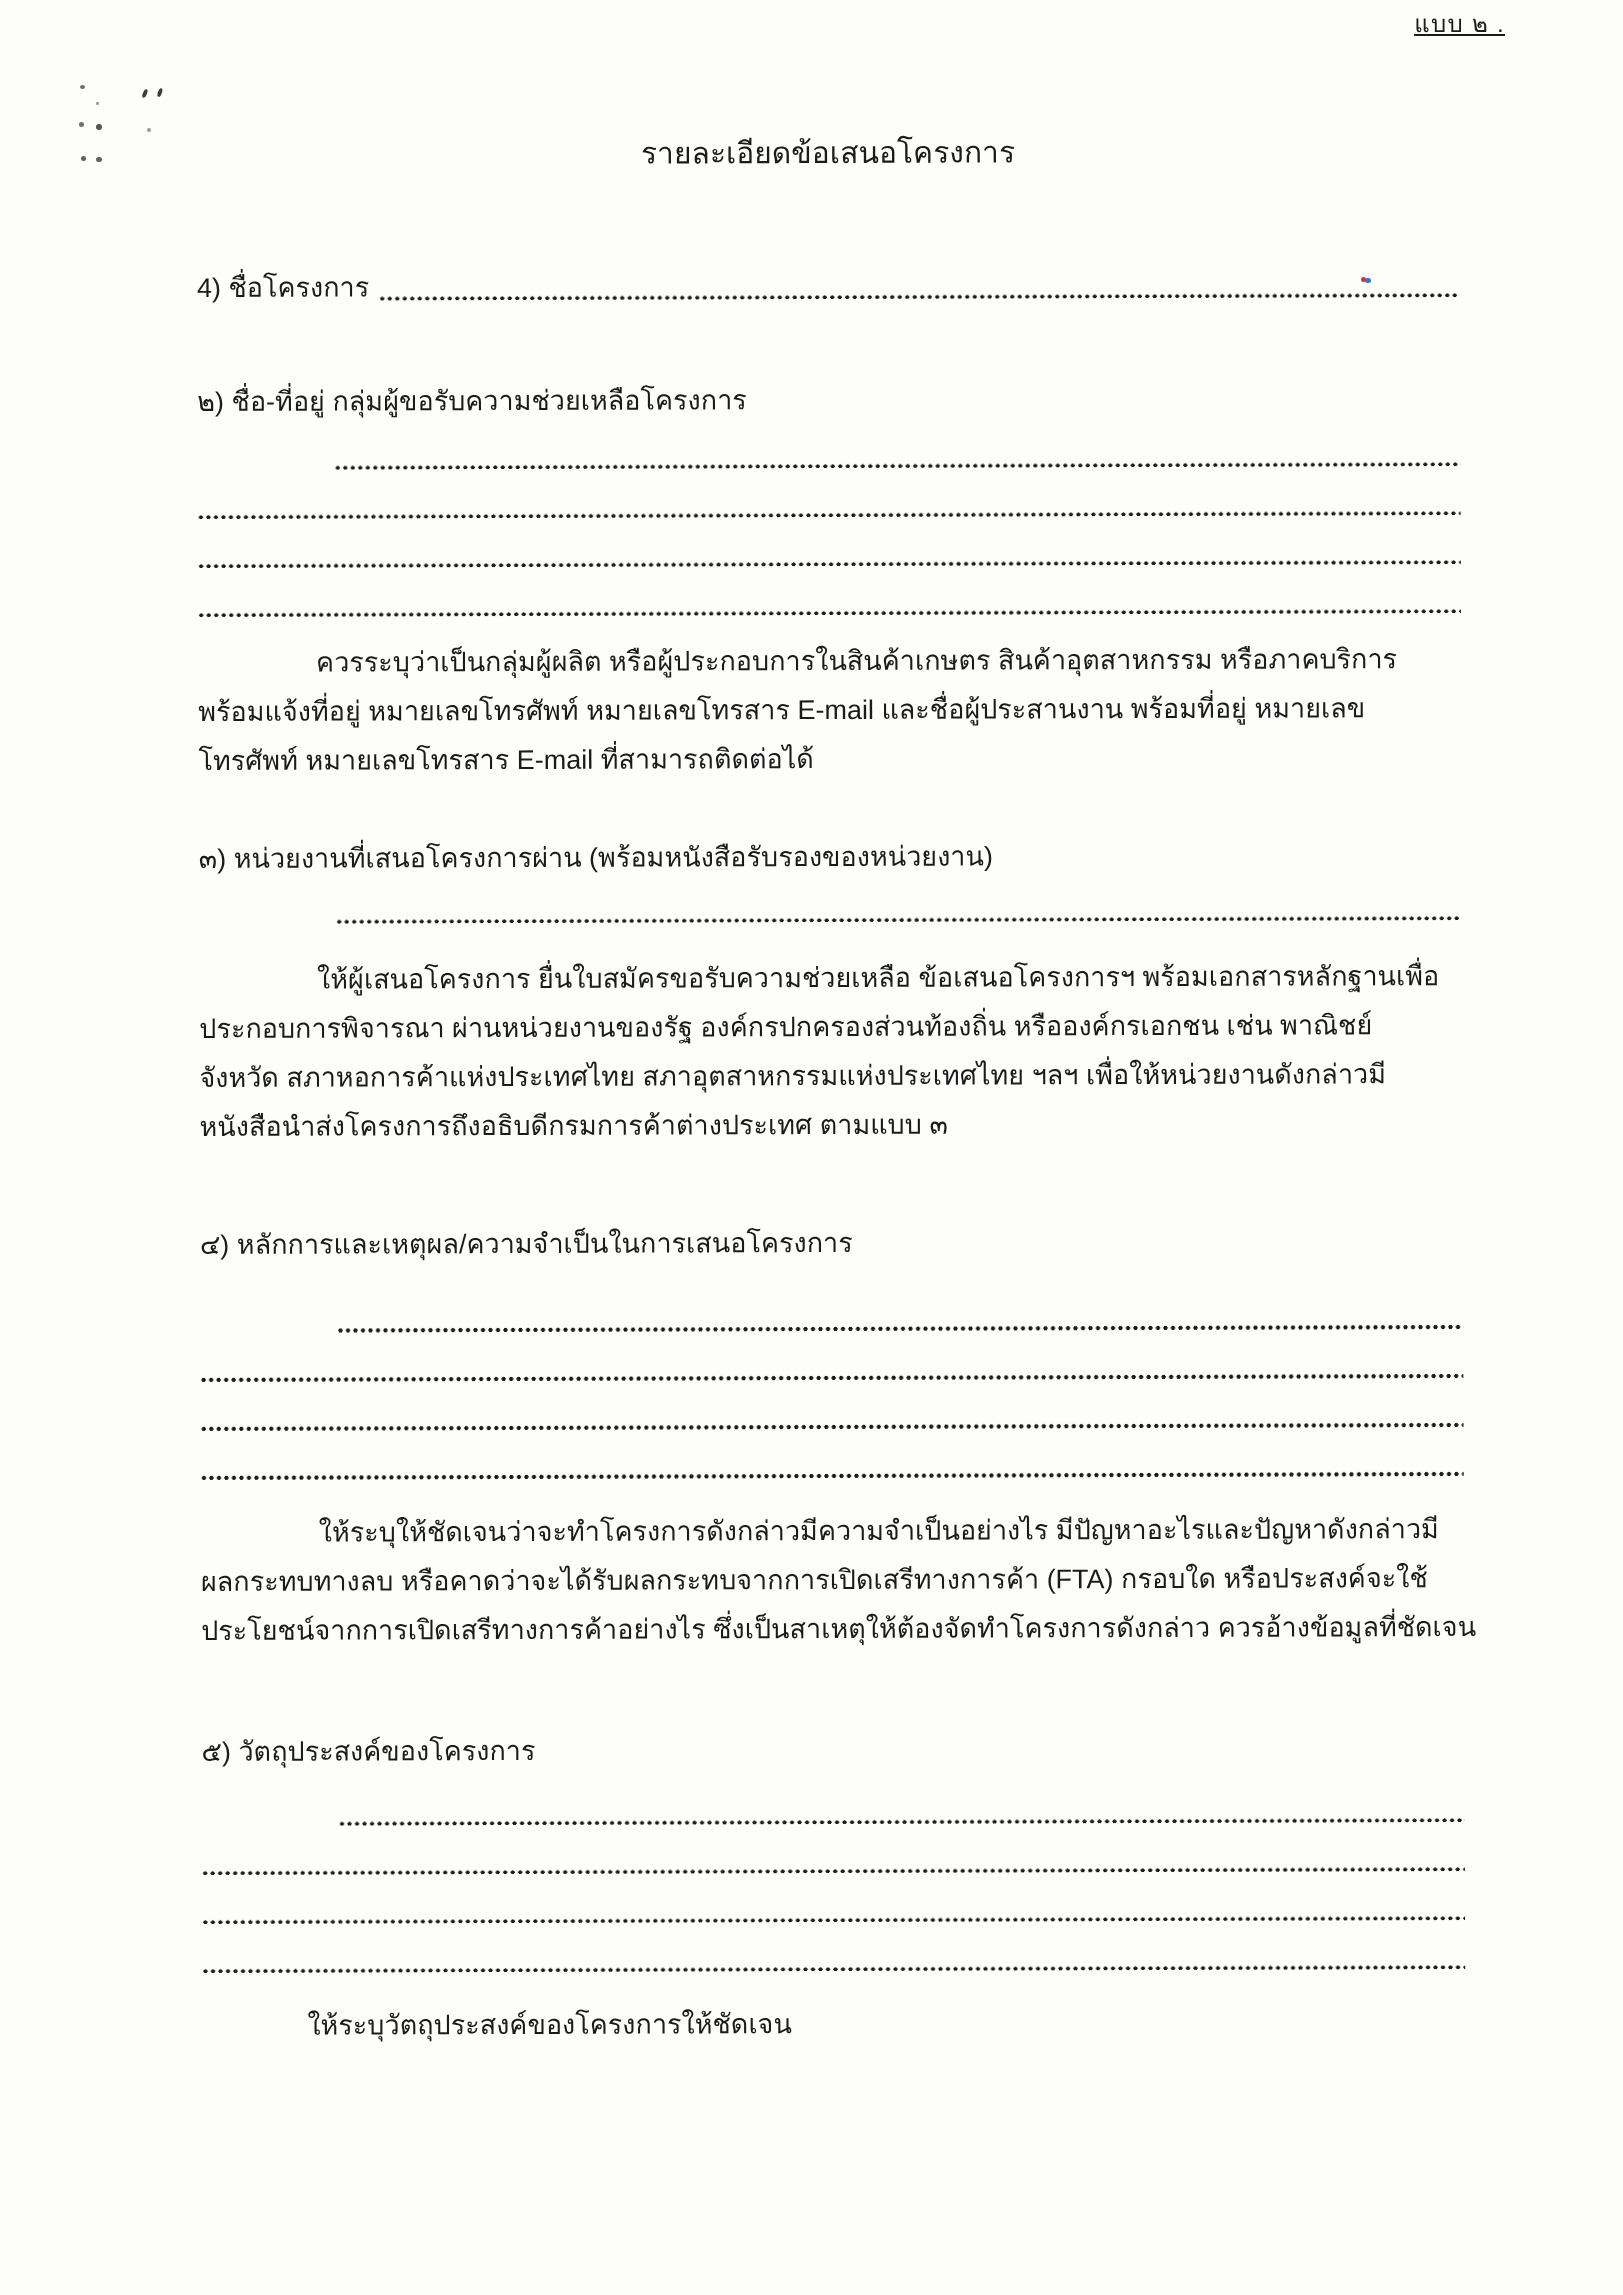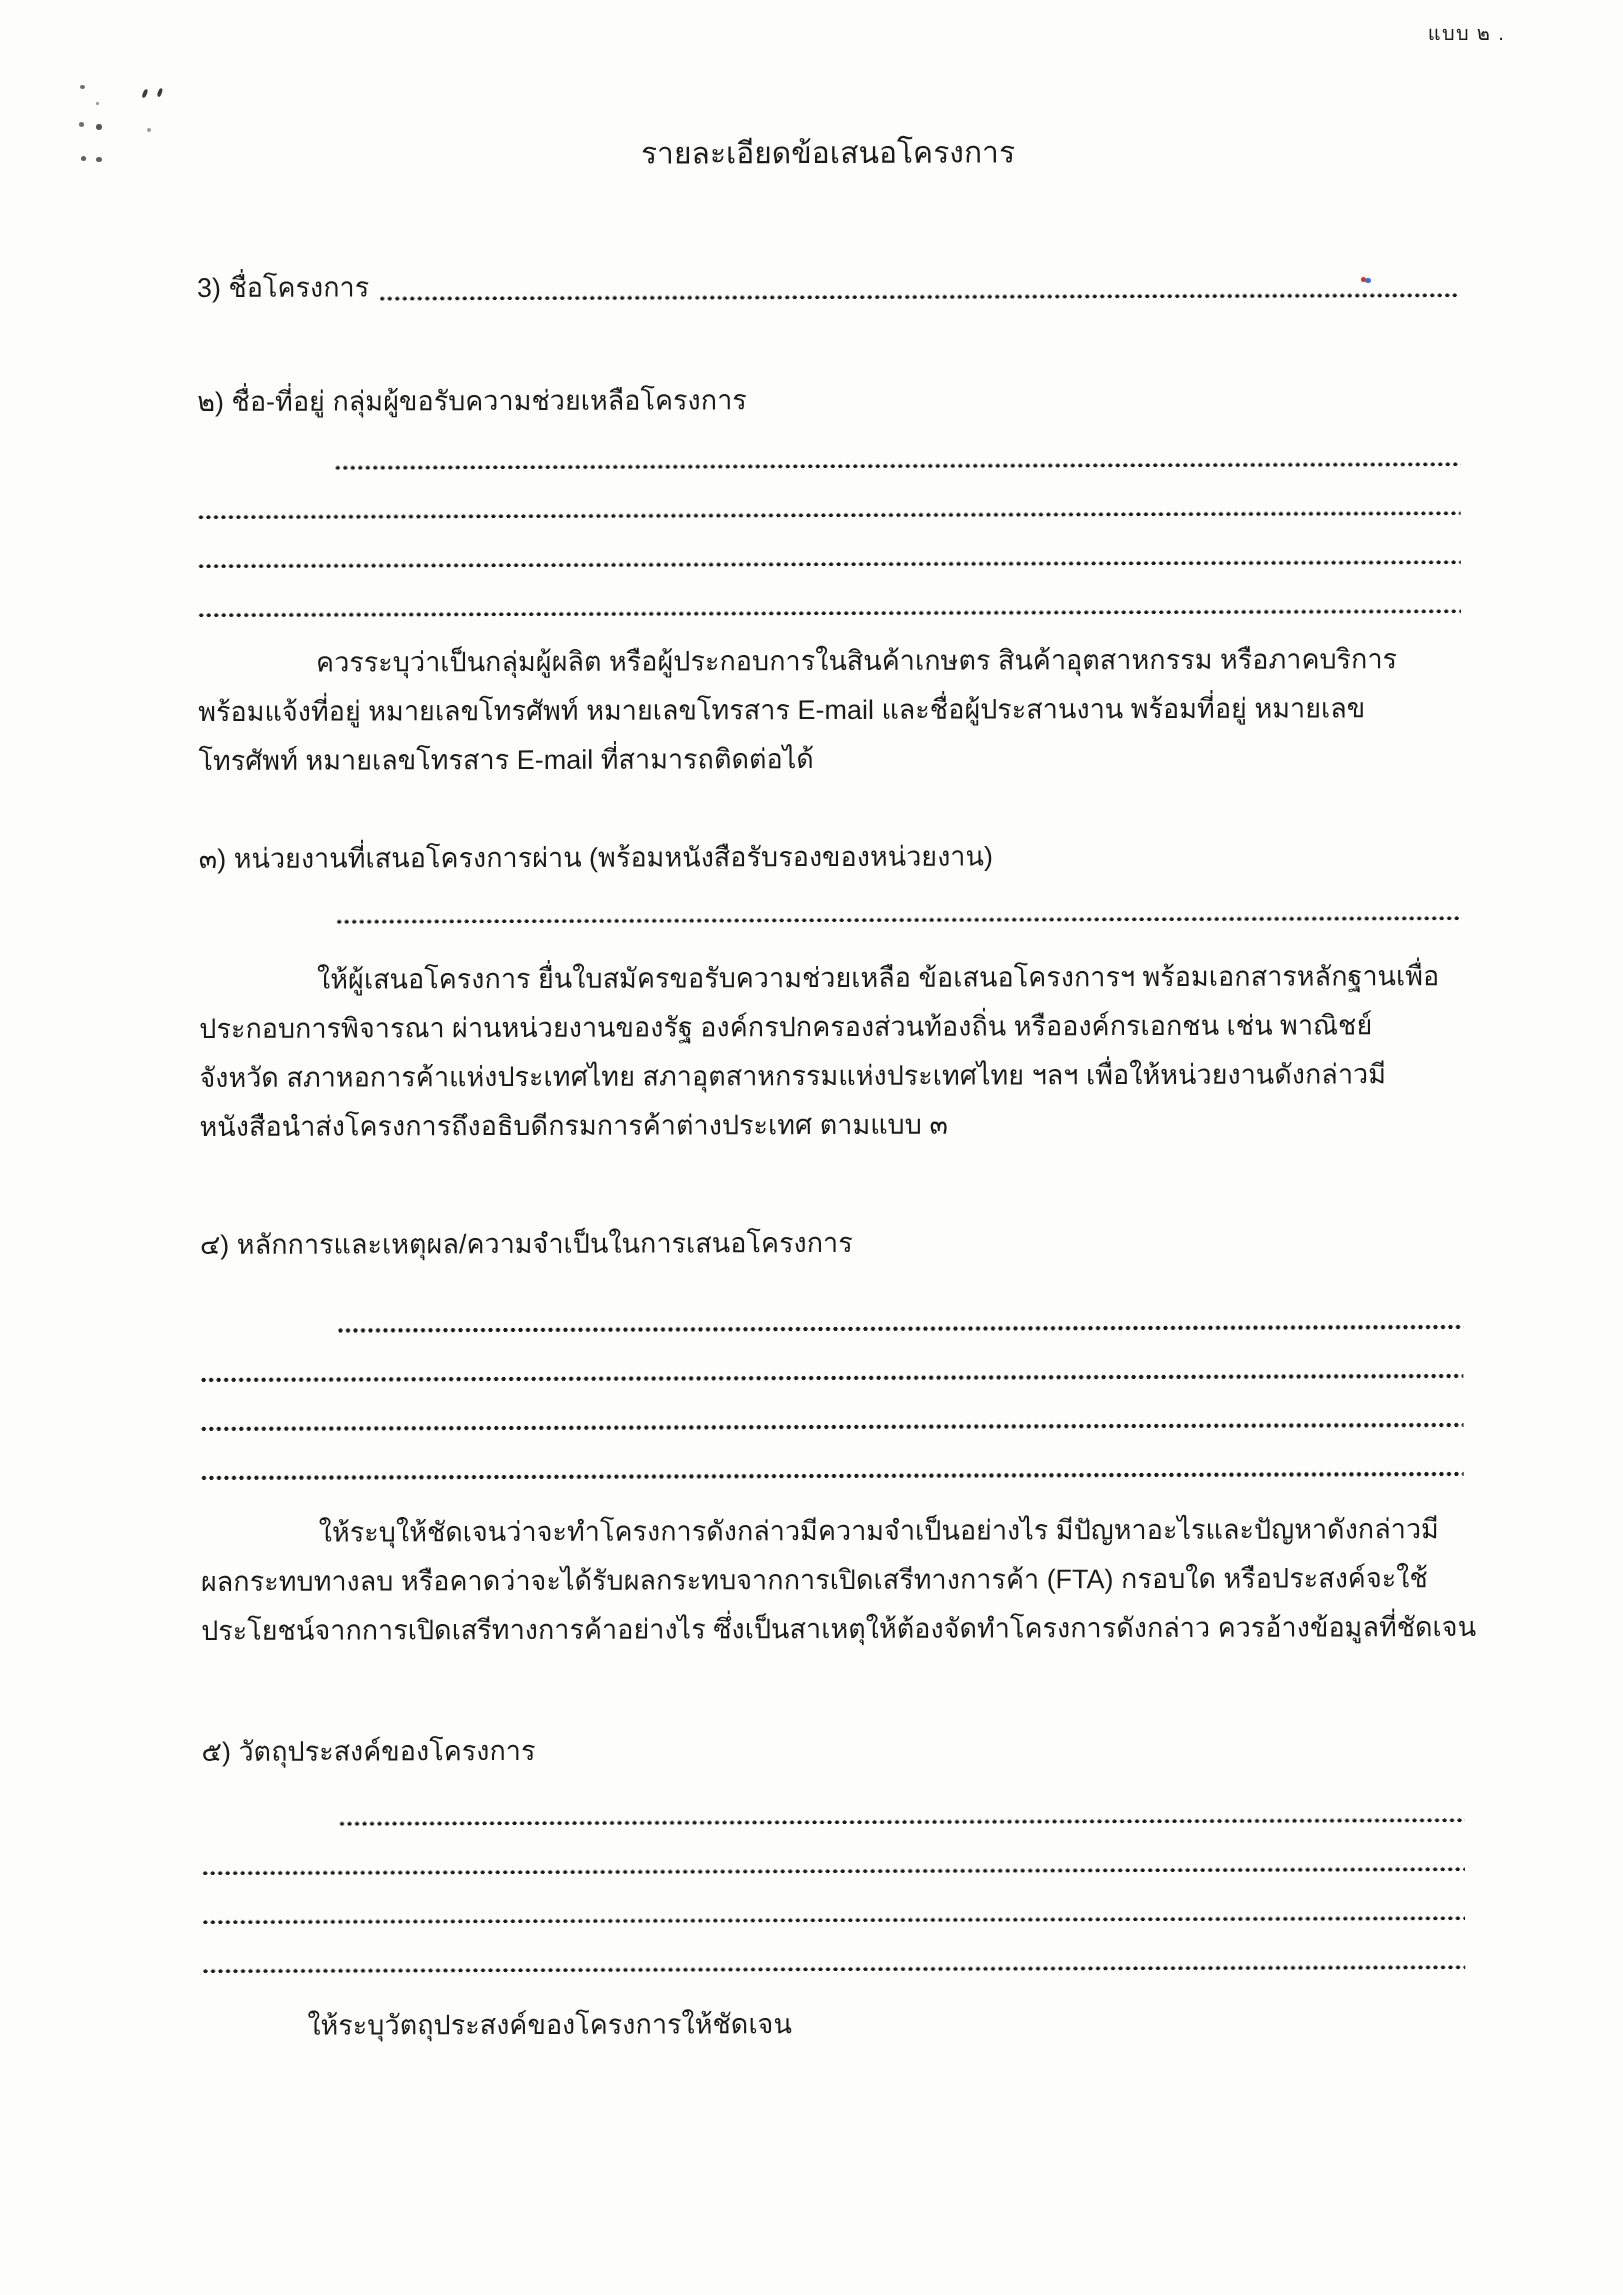--- a/index.html
+++ b/index.html
@@ -17,24 +17,25 @@
   .content {
     position: absolute;
     left: 196px;
     right: 164px;
     top: 0;
     transform: rotate(-0.18deg);
     transform-origin: 50% 0;
   }
   .form-label {
     position: absolute;
-    top: 17px;
+    top: 4px;
     right: 118px;
-    font-size: 20px;
+    font-size: 24px;
     letter-spacing: 1.3px;
+    text-decoration: underline;
   }
   .title {
     margin-top: 128px;
     height: 49px;
     line-height: 49px;
     text-align: center;
     font-size: 30px;
   }
   .line {
     min-height: 49px;
@@ -107,21 +108,21 @@
     <span class="speck sp9"></span>
     <span class="ink-speck-blue"></span>
     <span class="ink-speck-red"></span>
   </div>
 
   <div class="content">
 
     <div class="title">รายละเอียดข้อเสนอโครงการ</div>
 
     <div class="line row-flex inline-dots s1-row">
-      <span>3) ชื่อโครงการ</span>
+      <span>4) ชื่อโครงการ</span>
       <span class="dots"></span>
     </div>
 
     <div class="line s2-head">๒) ชื่อ-ที่อยู่ กลุ่มผู้ขอรับความช่วยเหลือโครงการ</div>
     <div class="dot-row indent s2-dots">
         <span class="dots"></span>
       </div>
     <div class="dot-row">
         <span class="dots"></span>
       </div>

